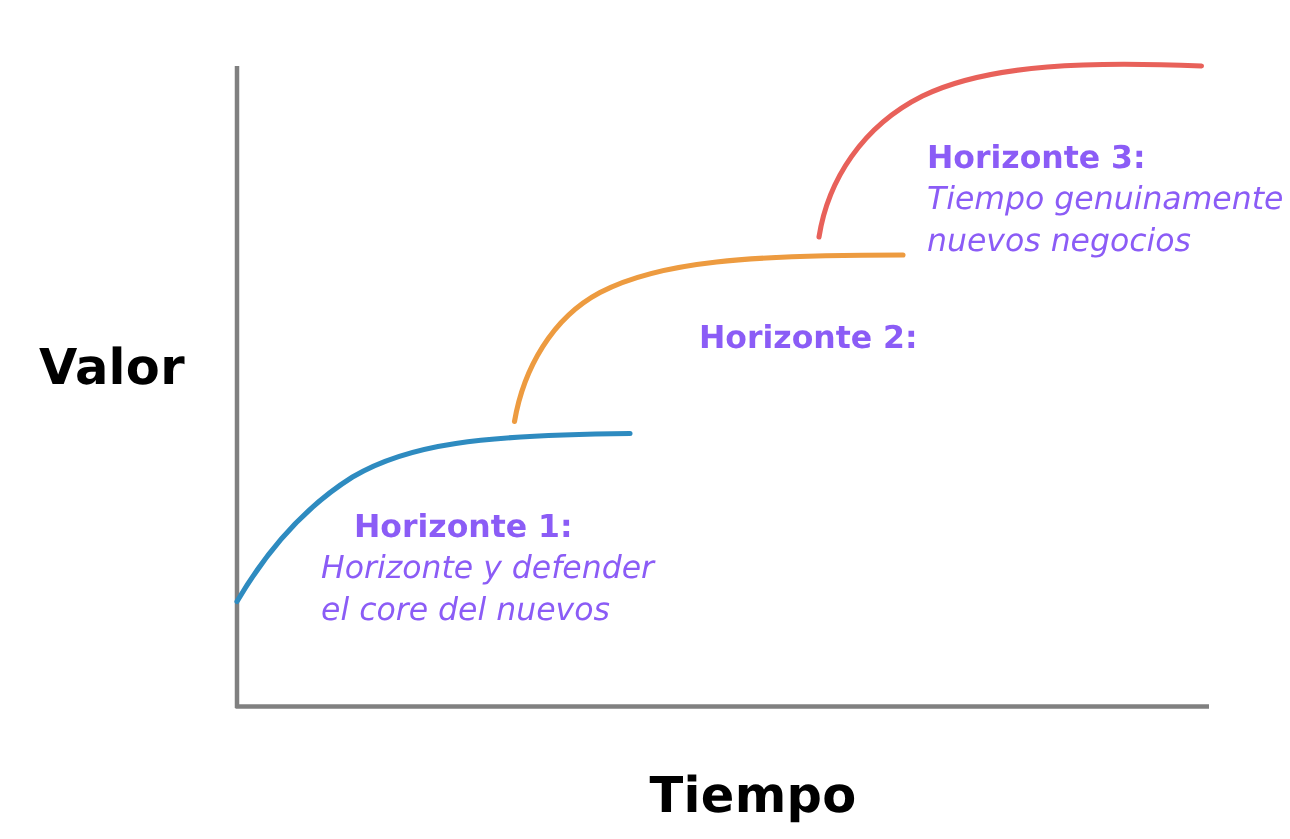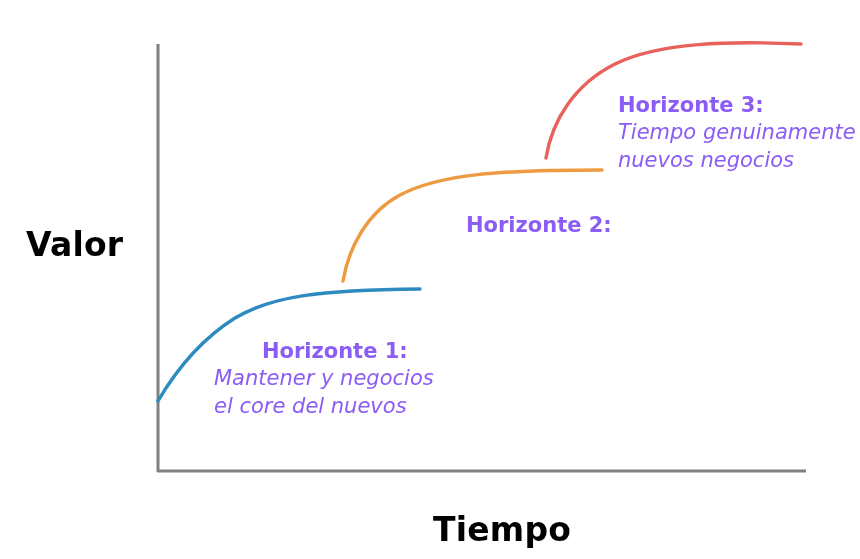--- a/index.html
+++ b/index.html
@@ -54,21 +54,21 @@
     font-size: 21px;
     line-height: 26px;
   }
   .annot-body {
     font-family: "DejaVu Sans", sans-serif;
     font-style: italic;
     font-size: 21px;
     line-height: 28px;
   }
   #annot-h1 { left: 214px; top: 338px; }
-  #annot-h1 .annot-title { padding-left: 22px; text-align: center; }
+  #annot-h1 .annot-title { padding-left: 22px; }
   #annot-h2 { left: 424px; top: 212px; margin-left: 24px; }
   #annot-h2 .annot-title { padding-left: 18px; }
   #annot-h3 { left: 618px; top: 92px; }
   #annot-h3 .annot-title { padding-left: 0px; }
   .body-line { display: block; }
 </style>
 </head>
 <body>
 
 <div id="canvas">
@@ -92,21 +92,21 @@
              C 660 42, 730 41, 801 44" fill="none" stroke="#E8615A" stroke-width="3.4" stroke-linecap="round"></path>
   </svg>
 
   <div class="axis-label" id="label-tiempo">Tiempo</div>
 
   <div class="axis-label" id="label-valor">Valor</div>
 
   <div class="annot" id="annot-h1">
     <div class="annot-title">Horizonte 1:</div>
     <div class="annot-body">
-      <span class="body-line">Mantener  y  negocios</span>
+      <span class="body-line">Horizonte  y  defender</span>
       <span class="body-line">el core del nuevos</span>
     </div>
   </div>
 
   <div class="annot" id="annot-h2">
     <div class="annot-title">Horizonte 2:</div>
   </div>
 
   <div class="annot" id="annot-h3">
     <div class="annot-title">Horizonte 3:</div>

